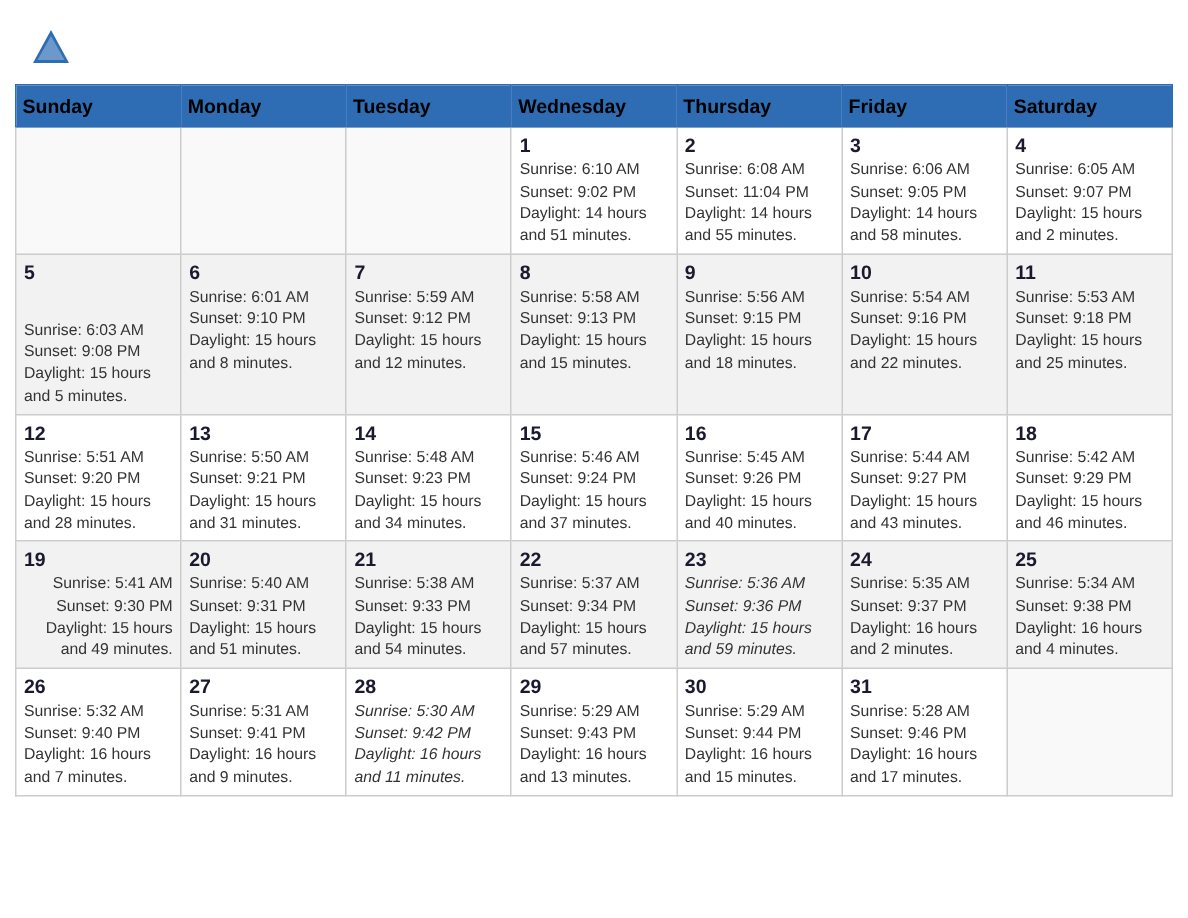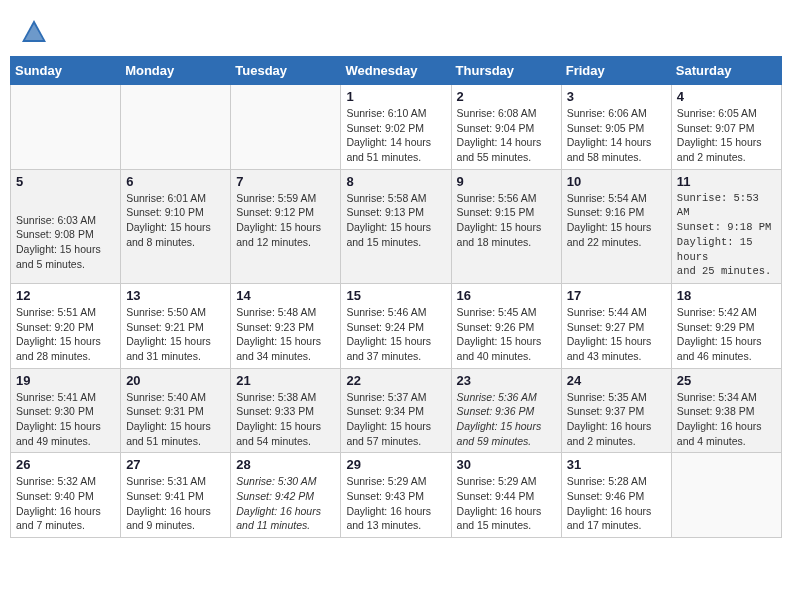--- a/index.html
+++ b/index.html
@@ -53,21 +53,21 @@
       font-size: 16px;
       color: #333;
     }
     .calendar {
       width: 100%;
       border-collapse: collapse;
       margin-top: 6px;
     }
     .calendar th {
       background: #2e6db4;
-      color: #ffffff;
+      color: #000000;
       font-size: 13px;
       font-weight: bold;
       padding: 6px 4px;
       text-align: left;
       border: 1px solid #2e6db4;
     }
     .calendar td {
       border: 1px solid #ccc;
       vertical-align: top;
       padding: 4px 5px;
@@ -139,21 +139,21 @@
         <td>
           <span class="day-number">1</span>
           <div class="day-info" style="white-space: pre-line;">Sunrise: 6:10 AM
 Sunset: 9:02 PM
 Daylight: 14 hours
 and 51 minutes.</div>
         </td>
         <td>
           <span class="day-number">2</span>
           <div class="day-info" style="white-space: pre-line;">Sunrise: 6:08 AM
-Sunset: 9:04 PM
+Sunset: 11:04 PM
 Daylight: 14 hours
 and 55 minutes.</div>
         </td>
         <td>
           <span class="day-number">3</span>
           <div class="day-info" style="white-space: pre-line;">Sunrise: 6:06 AM
 Sunset: 9:05 PM
 Daylight: 14 hours
 and 58 minutes.</div>
         </td>
@@ -203,21 +203,21 @@
         </td>
         <td style="background: rgb(242, 242, 242);">
           <span class="day-number">10</span>
           <div class="day-info" style="white-space: pre-line;">Sunrise: 5:54 AM
 Sunset: 9:16 PM
 Daylight: 15 hours
 and 22 minutes.</div>
         </td>
         <td style="background: rgb(242, 242, 242);">
           <span class="day-number">11</span>
-          <div class="day-info" style="white-space: pre-line; font-family: Liberation Mono, monospace;">Sunrise: 5:53 AM
+          <div class="day-info" style="white-space: pre-line;">Sunrise: 5:53 AM
 Sunset: 9:18 PM
 Daylight: 15 hours
 and 25 minutes.</div>
         </td>
       </tr>
       <tr>
         <td>
           <span class="day-number">12</span>
           <div class="day-info" style="white-space: pre-line;">Sunrise: 5:51 AM
 Sunset: 9:20 PM
@@ -263,21 +263,21 @@
           <span class="day-number">18</span>
           <div class="day-info" style="white-space: pre-line;">Sunrise: 5:42 AM
 Sunset: 9:29 PM
 Daylight: 15 hours
 and 46 minutes.</div>
         </td>
       </tr>
       <tr>
         <td style="background: rgb(242, 242, 242);">
           <span class="day-number">19</span>
-          <div class="day-info" style="white-space: pre-line;">Sunrise: 5:41 AM
+          <div class="day-info" style="white-space: pre-line; text-align: right;">Sunrise: 5:41 AM
 Sunset: 9:30 PM
 Daylight: 15 hours
 and 49 minutes.</div>
         </td>
         <td style="background: rgb(242, 242, 242);">
           <span class="day-number">20</span>
           <div class="day-info" style="white-space: pre-line;">Sunrise: 5:40 AM
 Sunset: 9:31 PM
 Daylight: 15 hours
 and 51 minutes.</div>

